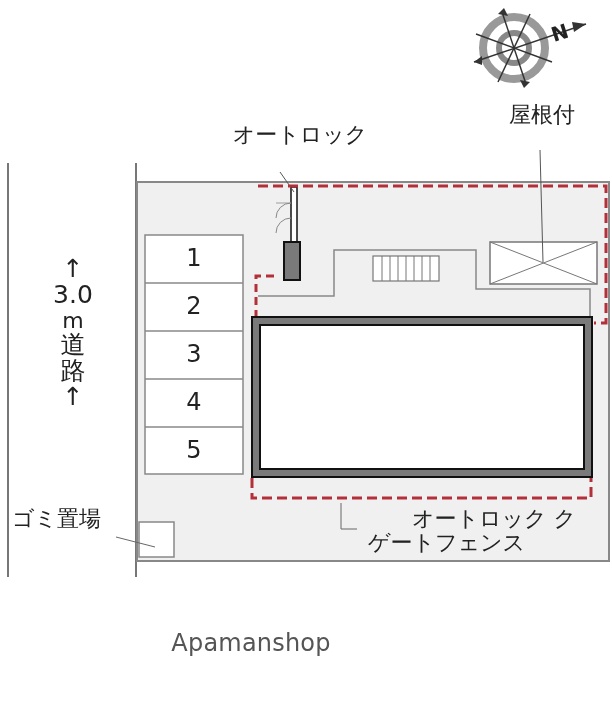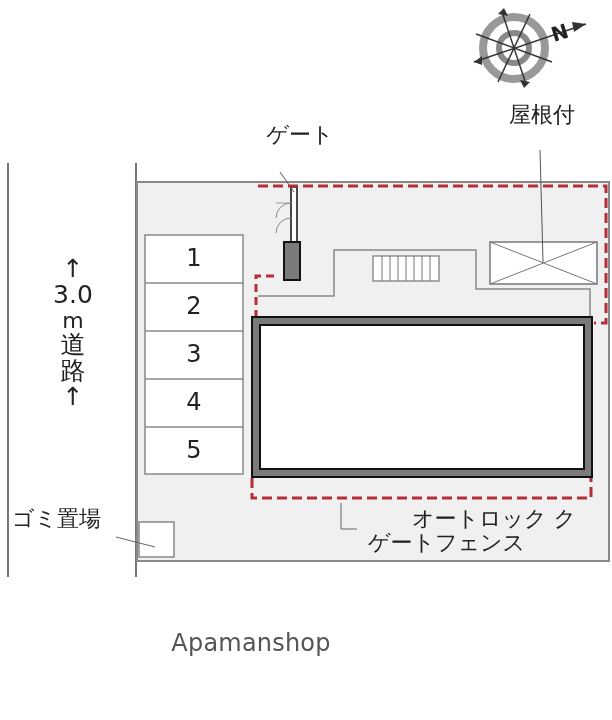--- a/index.html
+++ b/index.html
@@ -82,21 +82,21 @@
     <line x1="-40" y1="14" x2="72" y2="-24" stroke="#333" stroke-width="1.5"></line>
     <polygon points="-16,-34 -10,-40 -6,-32" fill="#333"></polygon>
     <polygon points="16,34 10,40 6,32" fill="#333"></polygon>
     <polygon points="-40,14 -32,8 -32,17" fill="#333"></polygon>
     <polygon points="72,-24 60,-16 58,-26" fill="#333"></polygon>
     <text x="40" y="-6" font-family="DejaVu Sans, sans-serif" font-size="20" font-weight="bold" fill="#222" transform="rotate(-18 40 -6)">N</text>
   </g>
 </svg>
 
 <div class="lbl jp center" style="left:215px; top:123px; width:170px;">
-  <div>ゲート</div>
+  <div>オートロック</div>
 </div>
 
 <div class="lbl jp center" style="left:500px; top:103px; width:84px;">
   <div>屋根付</div>
 </div>
 
 <div class="lbl jp" style="left:368px; top:507px;">
   <div style="padding-left:4px;margin-left:40px;">オートロック ク</div>
   <div>ゲートフェンス</div>
 </div>

